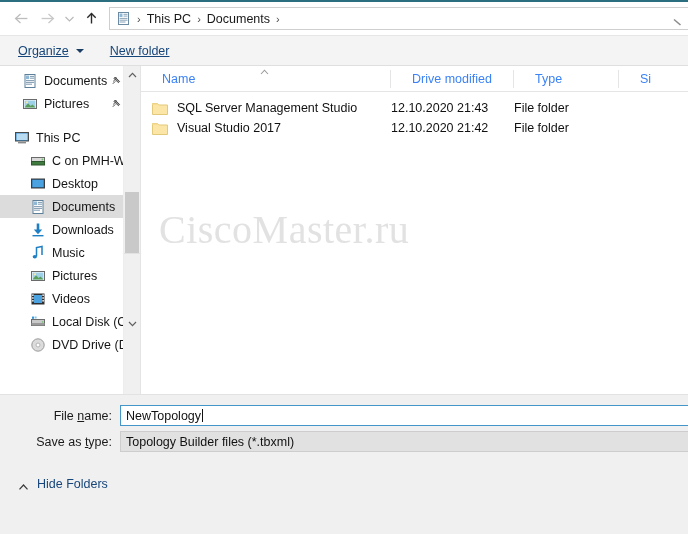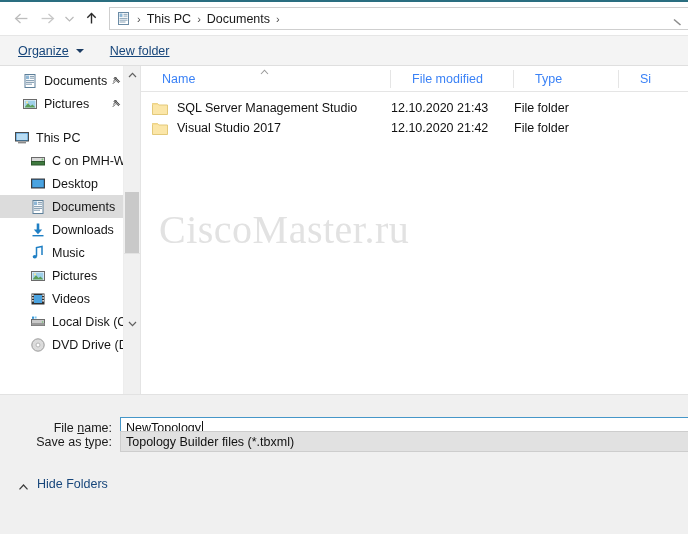--- a/index.html
+++ b/index.html
@@ -295,21 +295,21 @@
     height: 141px;
     position: relative;
     box-sizing: border-box;
   }
   .field-row {
     display: flex;
     align-items: center;
     position: absolute;
     left: 0; right: 0;
   }
-  .field-row.r1 { top: 10px; margin-top: 12px; }
+  .field-row.r1 { top: 10px; }
   .field-row.r2 { top: 36px; }
   .field-label {
     width: 120px;
     text-align: right;
     padding-right: 8px;
     font-size: 12.5px;
     color: #1a1a1a;
     box-sizing: border-box;
     white-space: nowrap;
   }
@@ -600,21 +600,21 @@
         </div>
       </div>
     </div>
 
     <div class="split-line"></div>
 
     <div class="filepane">
 
       <div class="col-headers">
         <div class="col c-name">Name</div>
-        <div class="col c-date">File modified</div>
+        <div class="col c-date">Drive modified</div>
         <div class="col c-type">Type</div>
         <div class="col c-size">Si</div>
         <div class="sort-caret">
           <svg width="11" height="7" viewBox="0 0 11 7">
             <path d="M2 6 L5.5 2.2 L9 6" stroke="#9a9a9a" stroke-width="1.1" fill="none"></path>
           </svg>
         </div>
       </div>
 
       <div class="watermark">CiscoMaster.ru</div>

